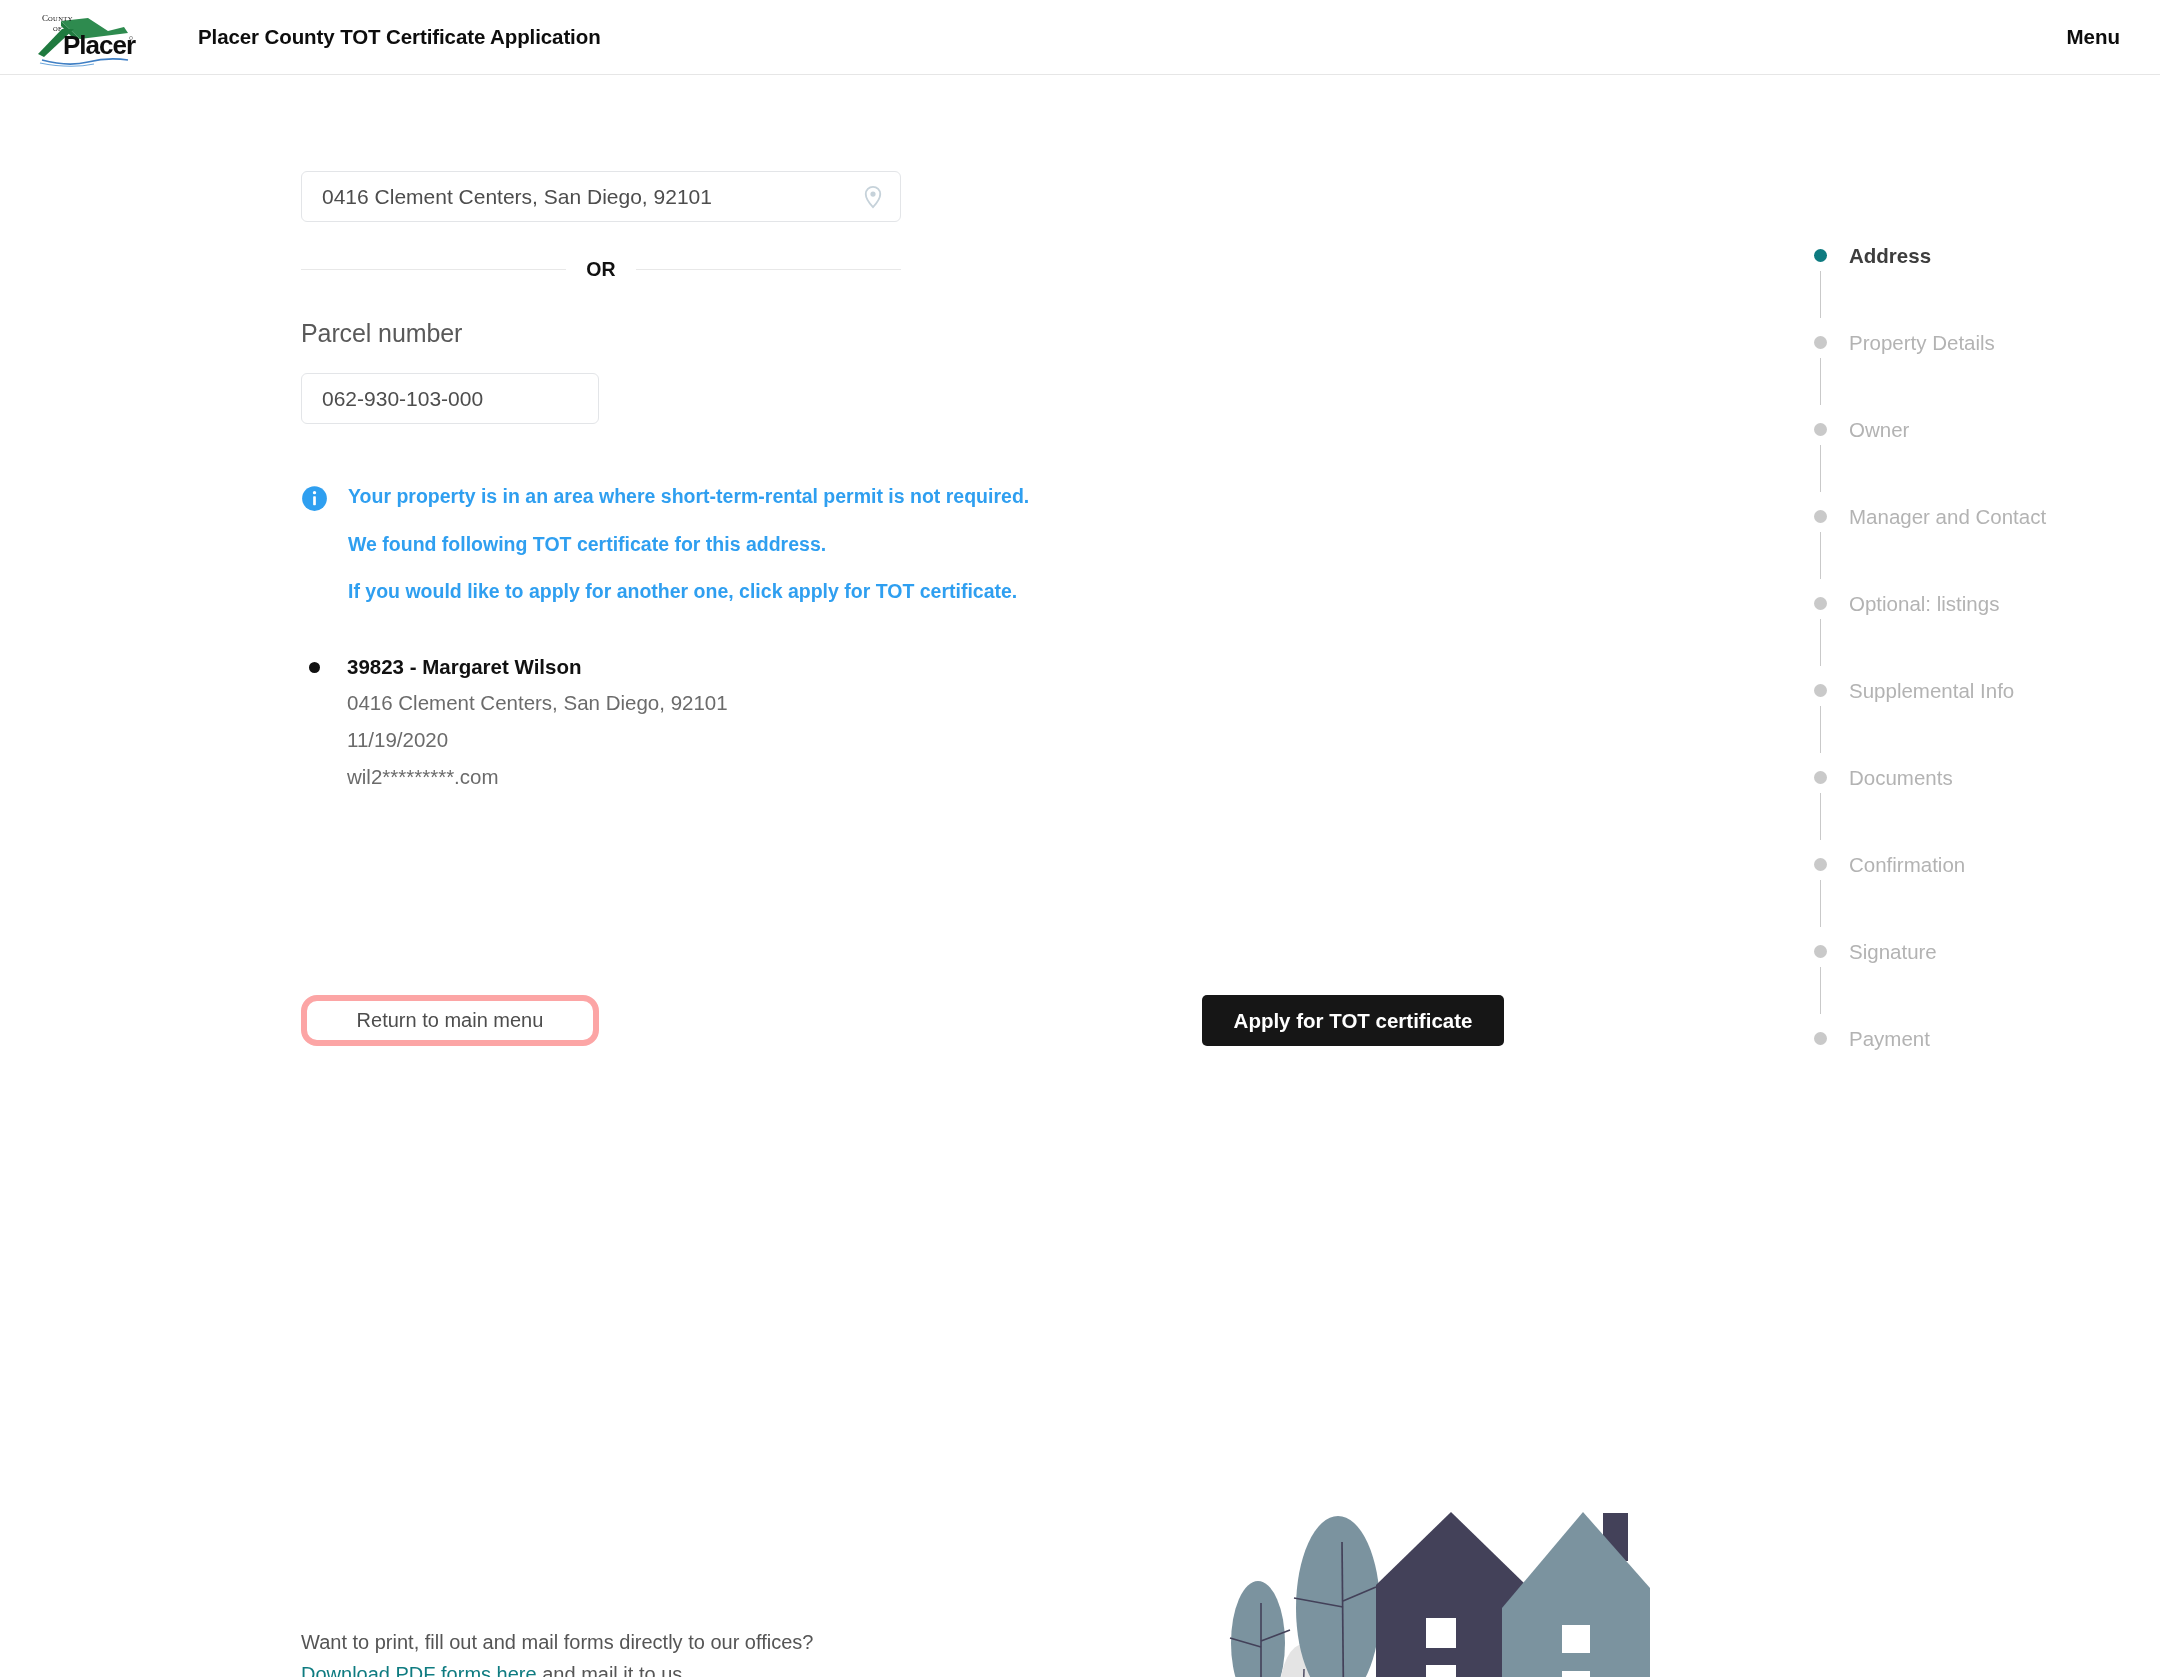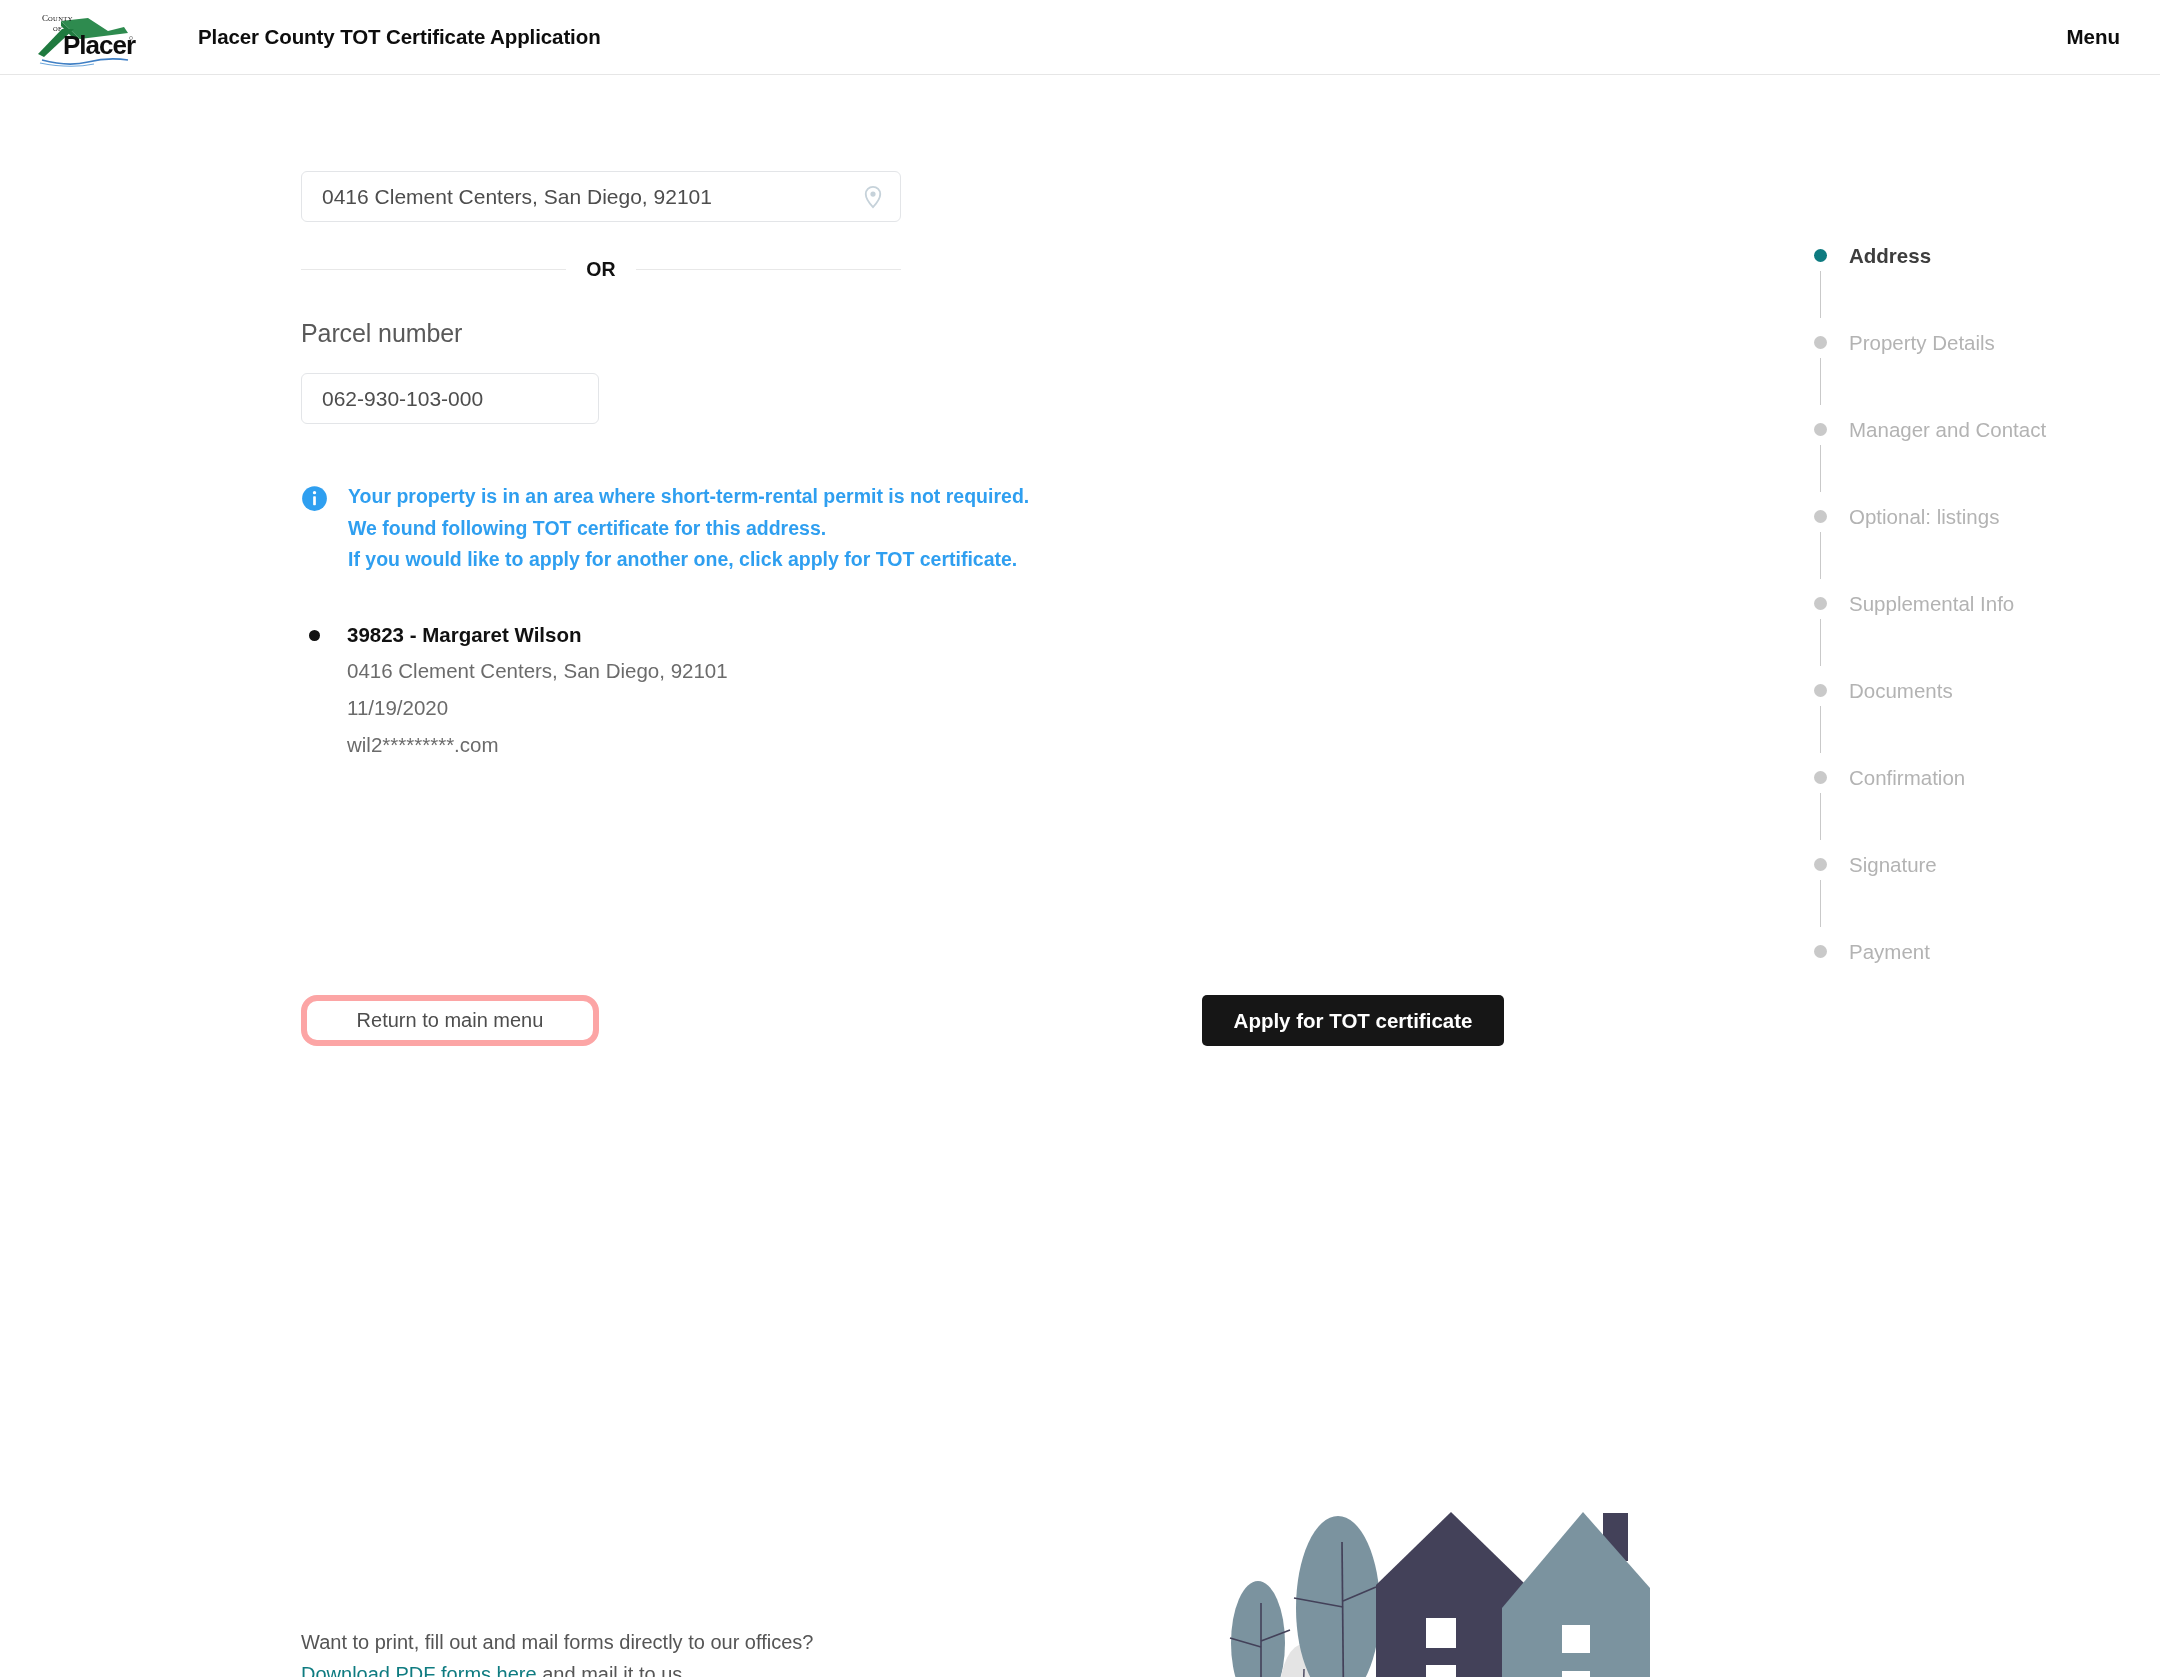--- a/index.html
+++ b/index.html
@@ -102,21 +102,21 @@
   .parcel-input { width: 298px; }
 
   
   .info-block {
     margin-top: 57px;
     display: flex;
     gap: 20px;
     align-items: flex-start;
   }
   .info-icon { width: 27px; height: 27px; flex: none; margin-top: 4px; }
-  .info-lines { display: flex; flex-direction: column; gap: 0px; }
+  .info-lines { display: flex; flex-direction: column; gap: 16px; }
   .info-lines span {
     font-size: 19.5px;
     font-weight: bold;
     color: #2f9ff0;
     line-height: 31.5px;
     white-space: nowrap;
   }
 
   
   .cert-list { margin-top: 42px; padding-left: 8px; }
@@ -318,20 +318,25 @@
       <div class="label">Address</div>
     </div>
     <div class="step">
       <span class="dot"></span>
       <span class="connector"></span>
       <div class="label">Property Details</div>
     </div>
     <div class="step">
       <span class="dot"></span>
       <span class="connector"></span>
+      <div class="label">Owner</div>
+    </div>
+    <div class="step">
+      <span class="dot"></span>
+      <span class="connector"></span>
       <div class="label">Manager and Contact</div>
     </div>
     <div class="step">
       <span class="dot"></span>
       <span class="connector"></span>
       <div class="label">Optional: listings</div>
     </div>
     <div class="step">
       <span class="dot"></span>
       <span class="connector"></span>

